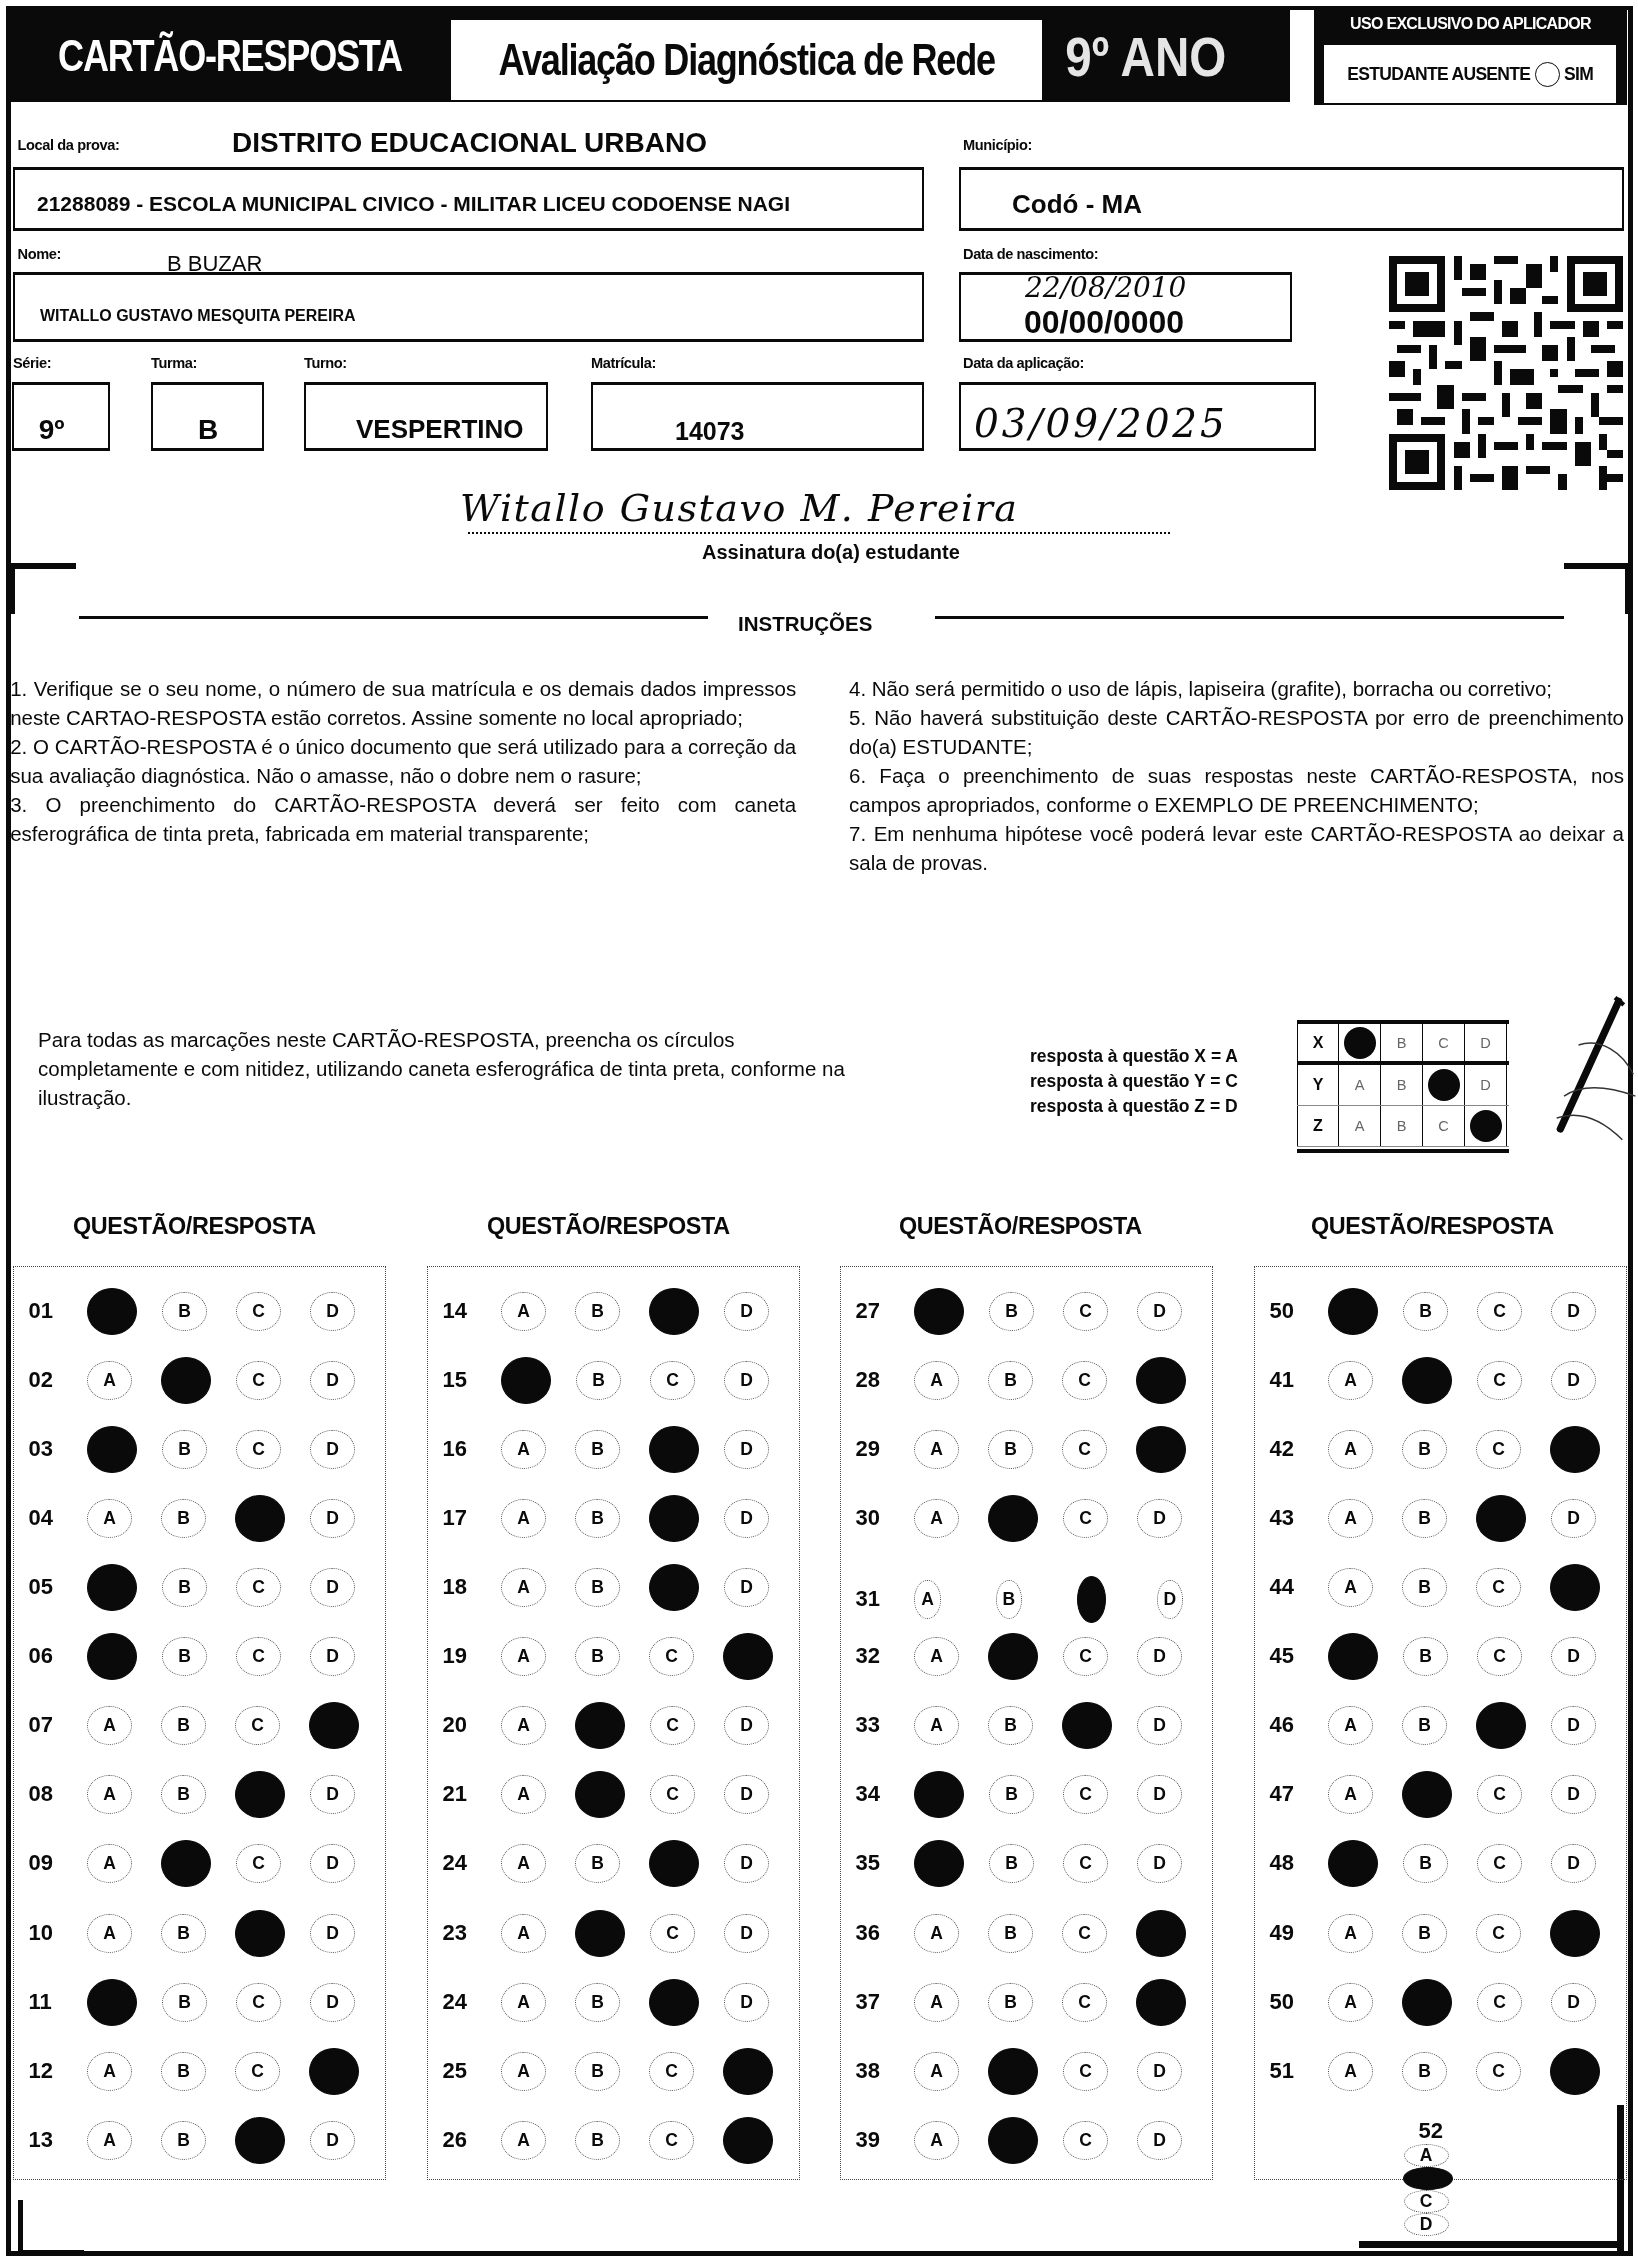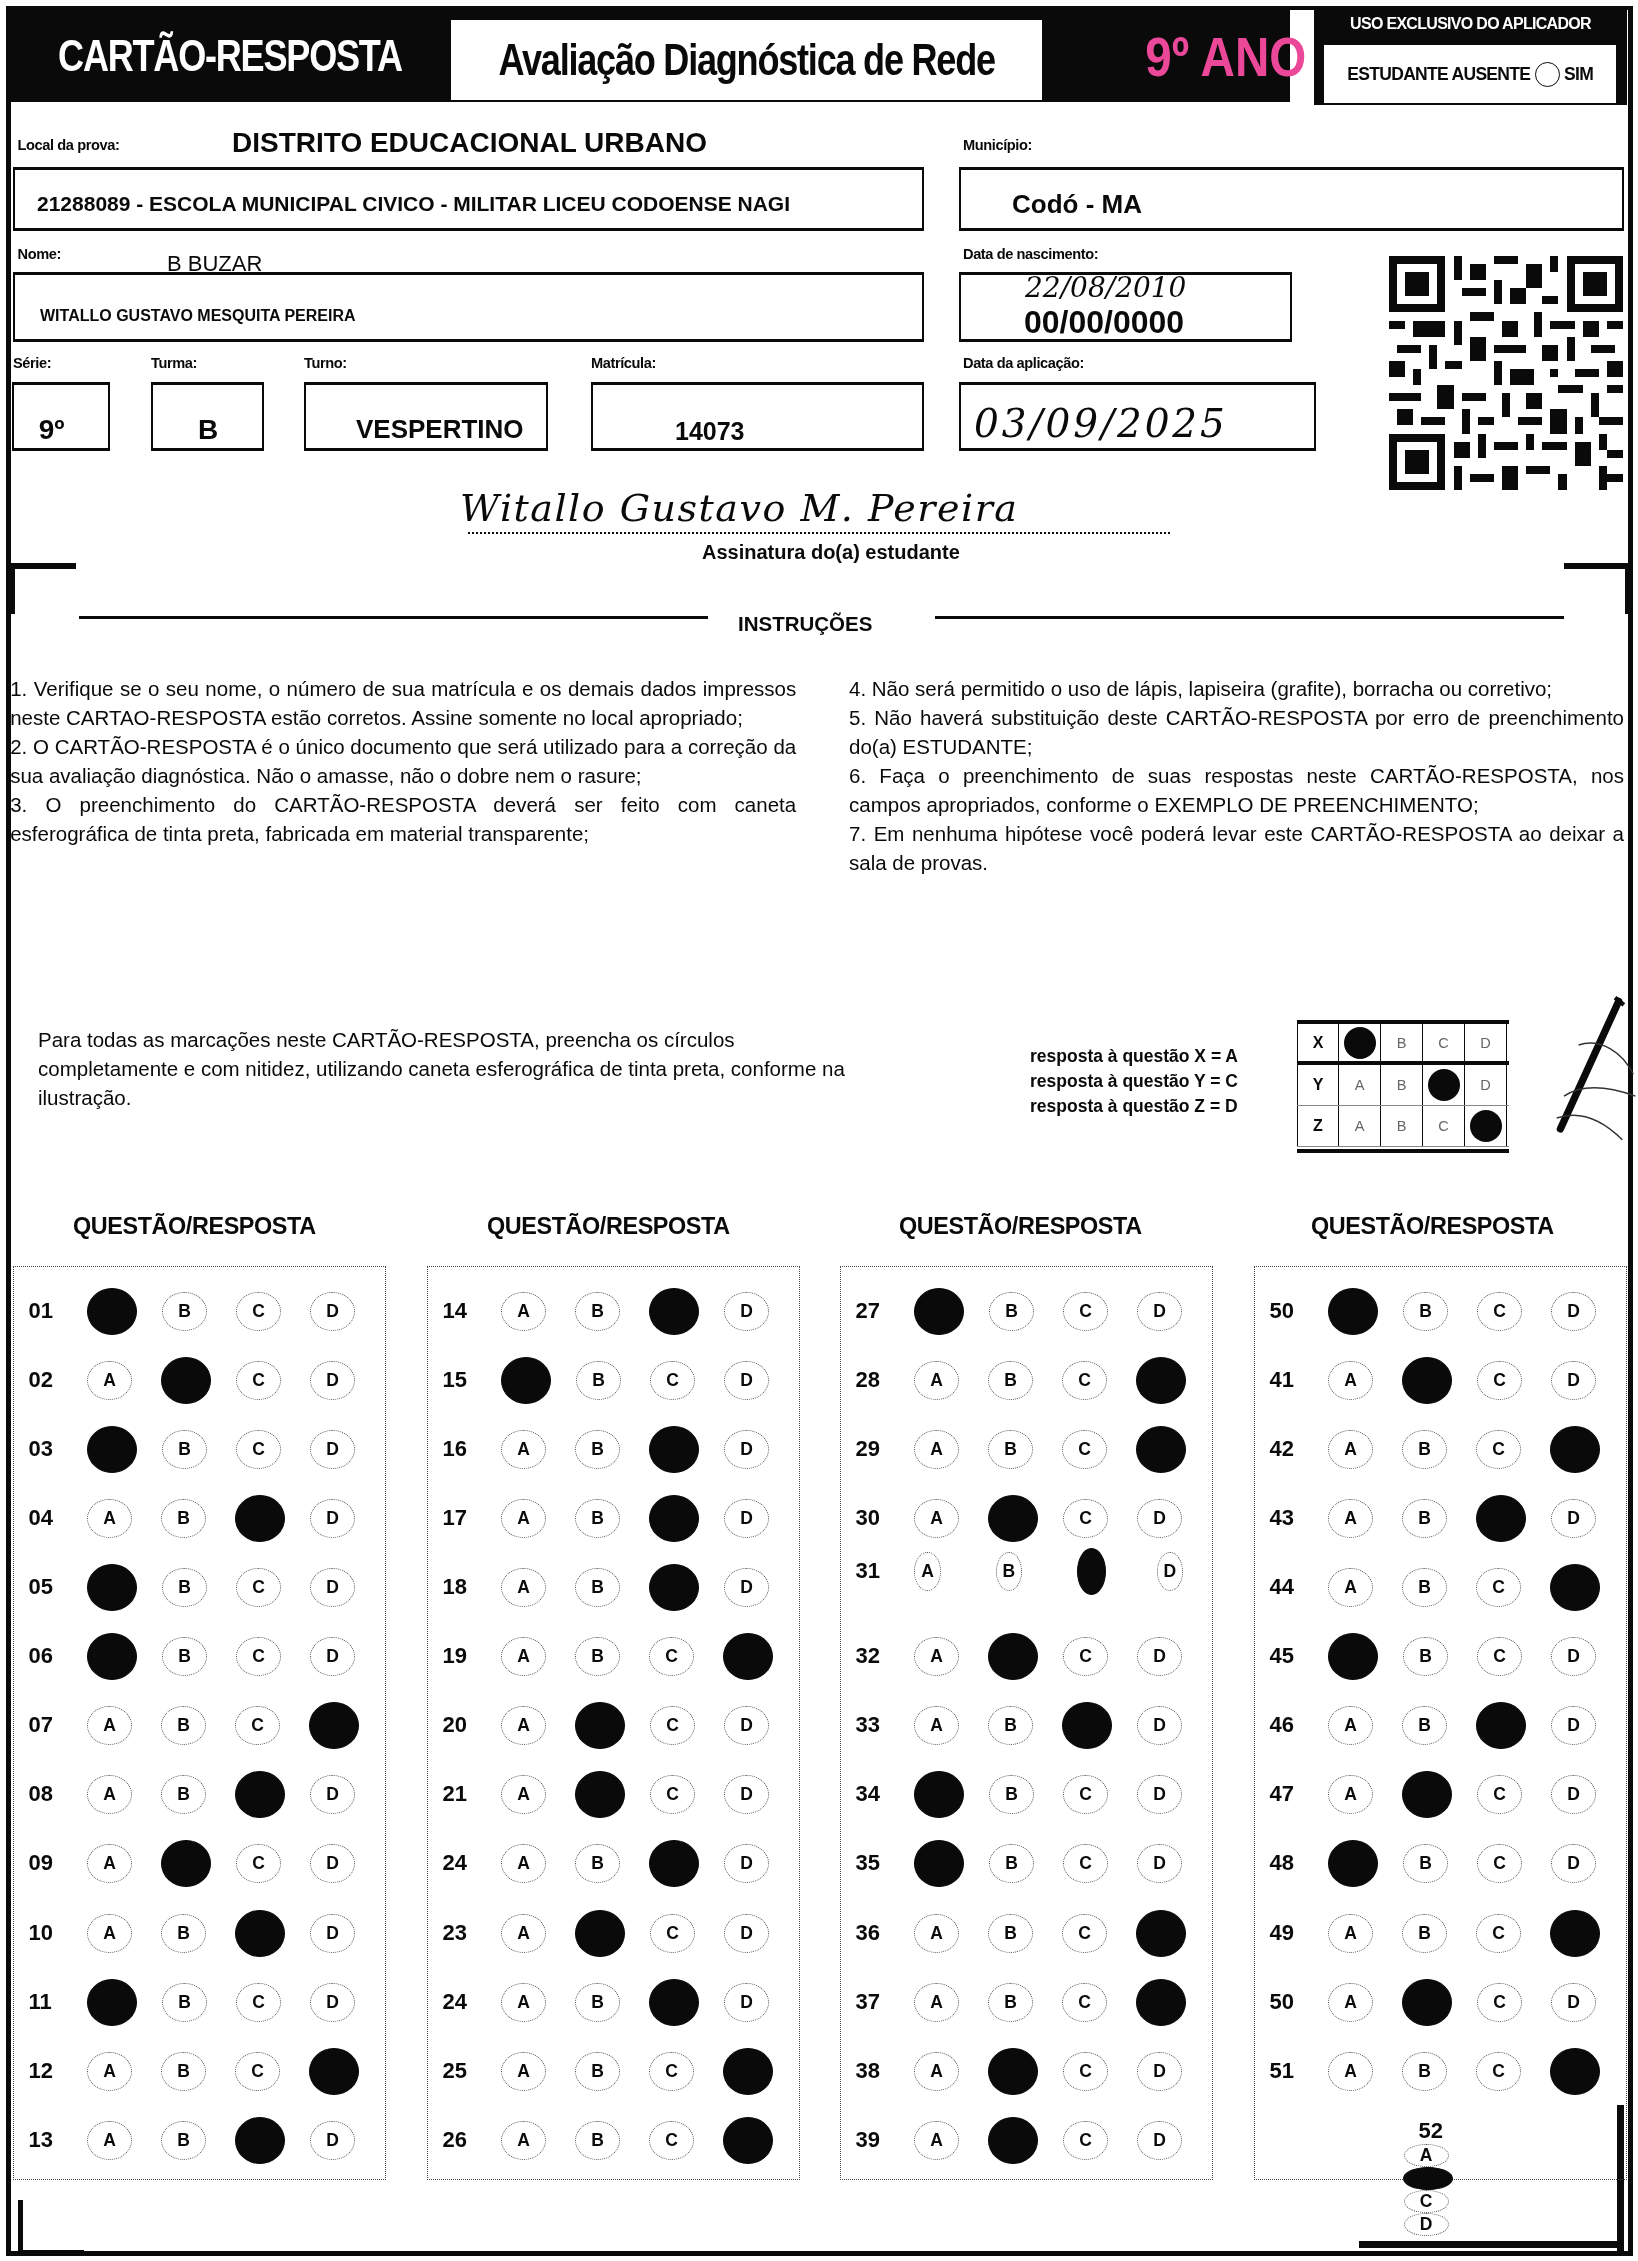--- a/index.html
+++ b/index.html
@@ -6,21 +6,21 @@
   html, body { width: 1639px; height: 2261px; background: #ffffff; overflow: hidden; }
   body { position: relative; font-family: "Liberation Sans", "DejaVu Sans", sans-serif; color: #0a0a0a; }
 
   .frame { position: absolute; left: 5.8px; top: 5.8px; width: 1627px; height: 2250px; border: 5.8px solid #0a0a0a; border-top-width: 4.4px; }
 
   
   .hdr { position: absolute; left: 10.2px; top: 10.2px; width: 1280px; height: 92px; background: #0a0a0a; }
   .hdr-title { position: absolute; left: 10.2px; top: 0; width: 424px; height: 92px; color: #fff; font-family: "Liberation Sans", sans-serif; font-weight: bold; font-size: 44px; display: flex; align-items: center; justify-content: center; letter-spacing: -1.5px; transform: scaleX(0.82); transform-origin: left center; width: 512px; }
   .hdr-sub { position: absolute; left: 441px; top: 10.2px; width: 591px; height: 80px; background: #fff; display: flex; align-items: center; justify-content: center; font-weight: bold; font-size: 44px; letter-spacing: -1.5px; }
   .hdr-sub span { display: inline-block; transform: scaleX(0.82); white-space: nowrap; }
-  .hdr-grade { position: absolute; left: 1094px; top: 0; width: 243px; height: 92px; color: #ec4899; display: flex; align-items: center; justify-content: center; font-weight: bold; font-size: 56px; }
+  .hdr-grade { position: absolute; left: 1014px; top: 0; width: 243px; height: 92px; color: #e5e5e5; display: flex; align-items: center; justify-content: center; font-weight: bold; font-size: 56px; }
   .hdr-grade span { display: inline-block; transform: scaleX(0.85); }
   .apl { position: absolute; left: 1314px; top: 7.3px; width: 313px; height: 98px; background: #0a0a0a; }
   .apl-title { position: absolute; left: 0; top: 7.3px; width: 100%; text-align: center; color: #fff; font-size: 16px; font-weight: bold; letter-spacing: -0.7px; }
   .apl-box { position: absolute; left: 10.2px; top: 38px; width: 292px; height: 58px; background: #fff; display: flex; align-items: center; justify-content: center; gap: 4.4px; font-weight: bold; font-size: 17.5px; letter-spacing: -0.7px; }
   .apl-circle { width: 25px; height: 25px; border: 1.5px solid #0a0a0a; border-radius: 50%; display: inline-block; }
 
   
   .lbl { position: absolute; font-size: 14.6px; font-weight: bold; letter-spacing: -0.4px; }
   .lbl-val { position: absolute; font-size: 26px; font-weight: bold; }
   .box { position: absolute; border: 2.2px solid #0a0a0a; border-top-width: 3.7px; border-bottom-width: 3.7px; background: #fff; }
@@ -478,21 +478,21 @@
         <div class="bubble">C</div>
         <div class="bubble filled">D</div>
       </div>
       <div class="qrow" style="top: 229px;">
         <div class="qnum">30</div>
         <div class="bubble">A</div>
         <div class="bubble filled">B</div>
         <div class="bubble">C</div>
         <div class="bubble">D</div>
       </div>
-      <div class="qrow" style="top: 282px; gap: 26px;">
+      <div class="qrow" style="top: 310px; gap: 26px;">
         <div class="qnum">31</div>
         <div class="bubble">A</div>
         <div class="bubble">B</div>
         <div class="bubble filled">C</div>
         <div class="bubble">D</div>
       </div>
       <div class="qrow" style="top: 367px;">
         <div class="qnum">32</div>
         <div class="bubble">A</div>
         <div class="bubble filled">B</div>

